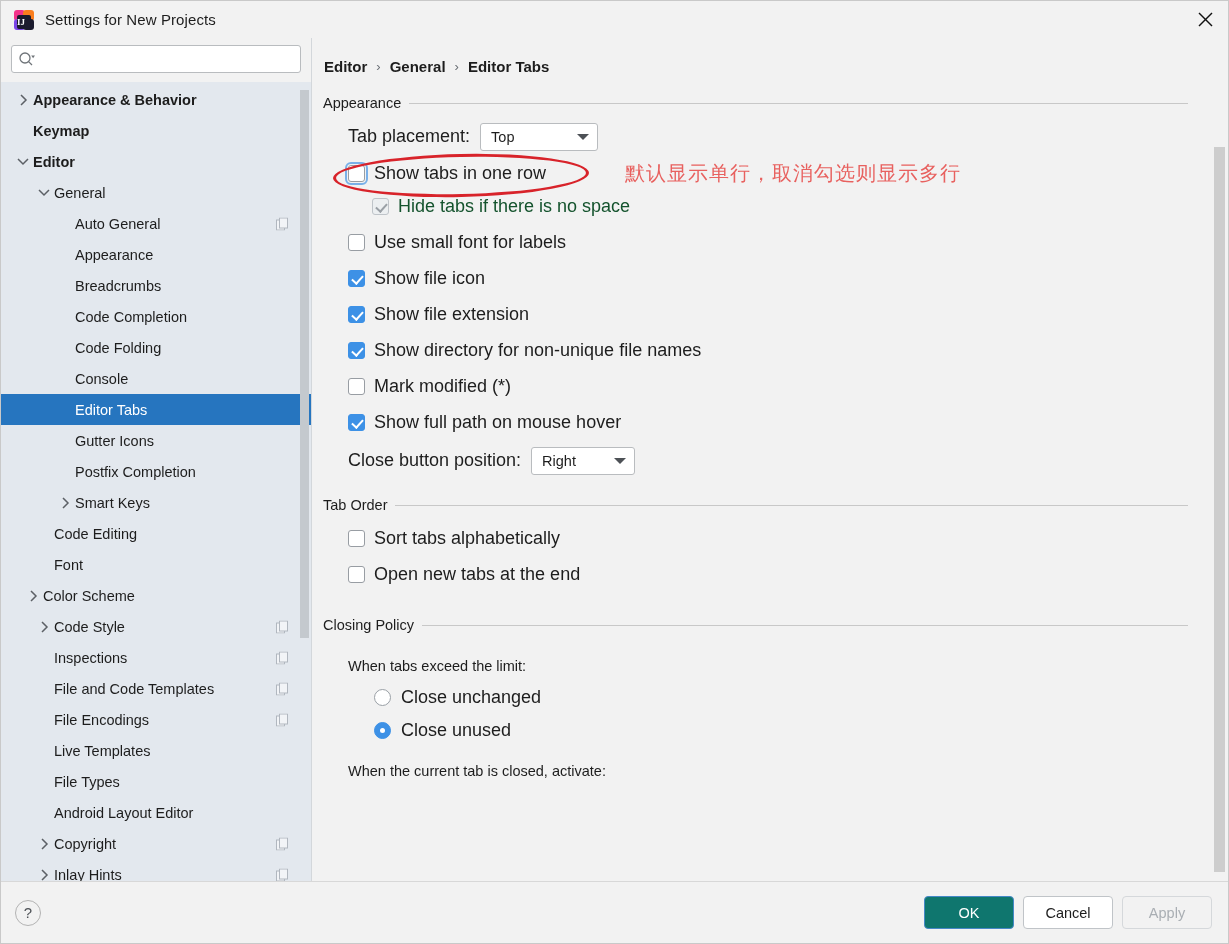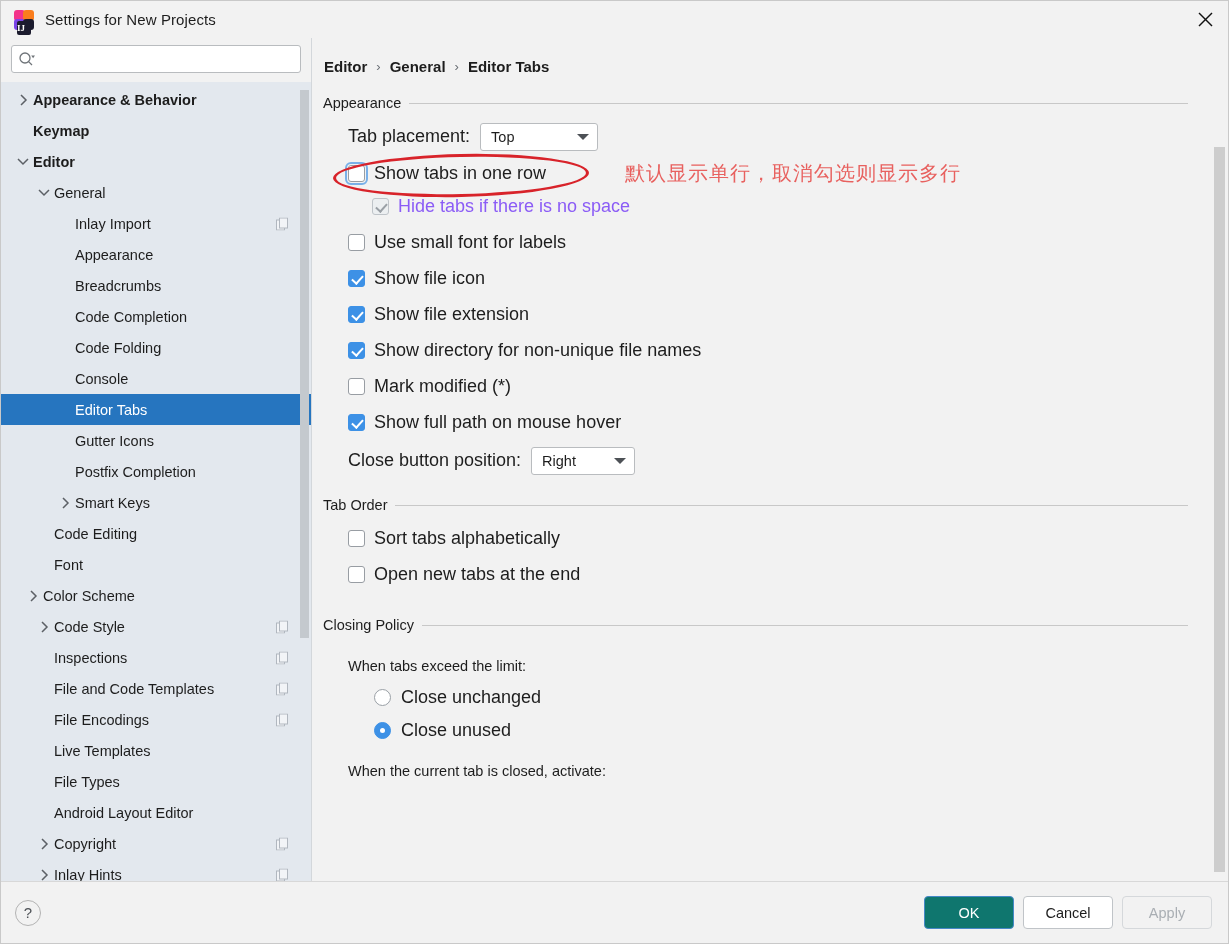--- a/index.html
+++ b/index.html
@@ -34,21 +34,21 @@
     position: relative; flex: 0 0 auto;
   }
   #app-icon .q1, #app-icon .q2, #app-icon .q3, #app-icon .q4 {
     position: absolute; width: 11px; height: 11px; border-radius: 3px;
   }
   #app-icon .q1 { left: 0; top: 0; background: #f3338a; }
   #app-icon .q2 { right: 0; top: 0; background: #fa7d1d; }
   #app-icon .q3 { left: 0; bottom: 0; background: #7b45e8; }
   #app-icon .q4 { right: 0; bottom: 0; background: #1b1b2e; }
   #app-icon .core {
-    position: absolute; left: 3px; top: 11px; width: 14px; height: 14px;
+    position: absolute; left: 3px; top: 5px; width: 14px; height: 14px;
     background: #1b1b2e; border-radius: 2px;
     color: #fff; font-size: 9px; line-height: 14px; 
     font-family: "Liberation Serif", serif; font-weight: bold;
   }
   #window-title {
     font-size: 15px; color: #1d1d1d; letter-spacing: .1px;
   }
   #close-button {
     position: absolute; right: 0; top: 0; width: 46px; height: 37px;
     display: flex; align-items: center; justify-content: center;
@@ -137,21 +137,21 @@
   .group-head {
     display: flex; align-items: center; gap: 8px;
     font-size: 14.5px; color: #1d1d1d;
   }
   .group-head .rule { flex: 1 1 auto; height: 1px; background: #c8c8c8; }
   .group-body { padding-left: 25px; padding-top: 11px; }
 
   .row { display: flex; align-items: center; height: 29px; margin-bottom: 7px; }
   .row.tight { margin-bottom: 3px; }
   .label { font-size: 18px; color: #1d1d1d; }
-  .label.dim { color: #8b5cf6; }
+  .label.dim { color: #14532d; }
 
   
   .cb {
     width: 17px; height: 17px; flex: 0 0 17px;
     border: 1px solid #989da3; border-radius: 3px; background: #fff;
     margin-right: 9px; position: relative; cursor: pointer;
   }
   .cb.checked { background: #3d91e6; border-color: #3d91e6; }
   .cb.checked::after {
     content: ""; position: absolute; left: 5px; top: 2px;
@@ -309,21 +309,21 @@
             <div class="tree-row" style="padding-left: 33px;">
               <span class="tree-arrow">
                 <svg width="12" height="9" viewBox="0 0 12 9">
                   <path d="M1 2 L6 7 L11 2" fill="none" stroke="#5c6066" stroke-width="1.5"></path>
                 </svg>
               </span>
               <span class="tree-label">General</span>
             </div>
             <div class="tree-row" style="padding-left: 54px;">
               <span class="tree-arrow"></span>
-              <span class="tree-label">Inlay Import</span>
+              <span class="tree-label">Auto General</span>
               <span class="copy-badge">
                 <svg width="13" height="13" viewBox="0 0 13 13">
                   <rect x="0.5" y="2.5" width="8" height="10" fill="#fff" stroke="#8a9099"></rect>
                   <rect x="3.5" y="0.5" width="8" height="10" fill="#fff" stroke="#8a9099"></rect>
                 </svg>
               </span>
             </div>
             <div class="tree-row" style="padding-left: 54px;">
               <span class="tree-arrow"></span>
               <span class="tree-label">Appearance</span>

